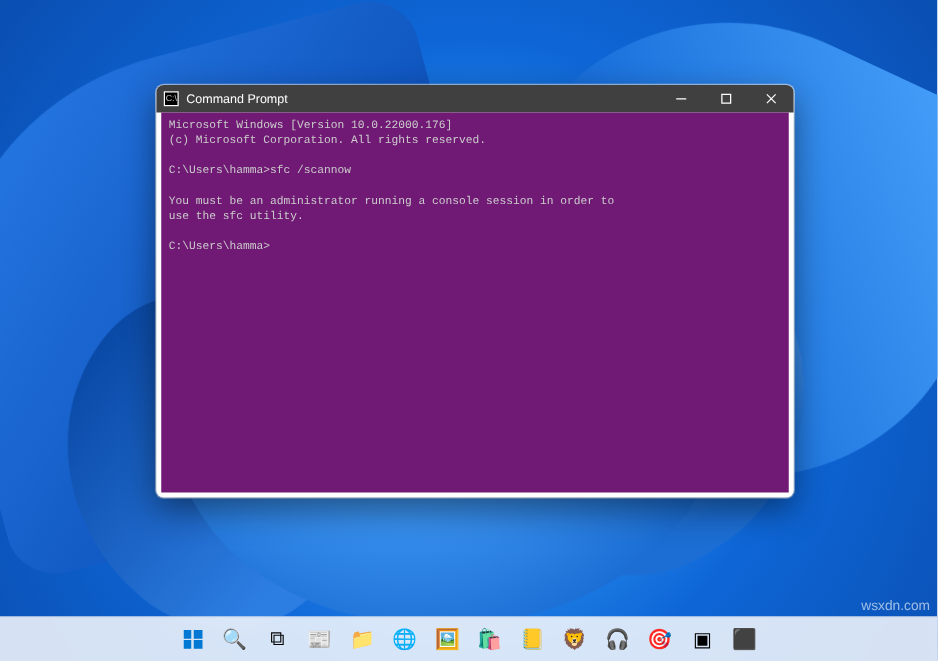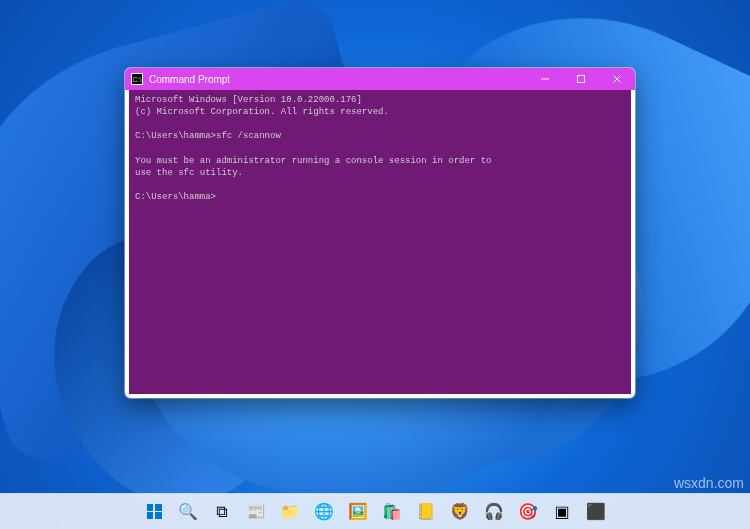--- a/index.html
+++ b/index.html
@@ -42,21 +42,21 @@
       width: 510px;
       height: 330px;
       border-radius: 6px;
       overflow: hidden;
       box-shadow: 0 10px 26px rgba(0,0,0,0.45), 0 0 0 1px rgba(255,255,255,0.55);
       background: #ffffff;
       padding-bottom: 4px;
     }
     .titlebar {
       height: 22px;
-      background: #d946ef;
+      background: #404040;
       display: flex;
       align-items: center;
       color: #ffffff;
       font-size: 10px;
       padding-left: 6px;
       user-select: none;
     }
     .title-icon {
       width: 12px; height: 12px; margin-right: 6px;
       background: #000; border: 1px solid #fff;
@@ -102,21 +102,21 @@
       display: flex; align-items: center; justify-content: center;
       border-radius: 4px;
       font-size: 16px;
     }
 
     .win-logo { display: grid; grid-template: 1fr 1fr / 1fr 1fr; gap: 1.5px; width: 15px; height: 15px; }
     .win-logo span { background: #0078d4; }
 
     .watermark {
       position: absolute; right: 6px; bottom: 38px;
-      font-size: 14px; color: rgba(255,255,255,0.6);
+      font-size: 11px; color: rgba(255,255,255,0.6);
       font-family: Arial, sans-serif;
     }
   </style>
 </head>
 <body>
 
 <div class="desktop">
   <div class="petal p1"></div>
   <div class="petal p2"></div>
   <div class="petal p5"></div>

